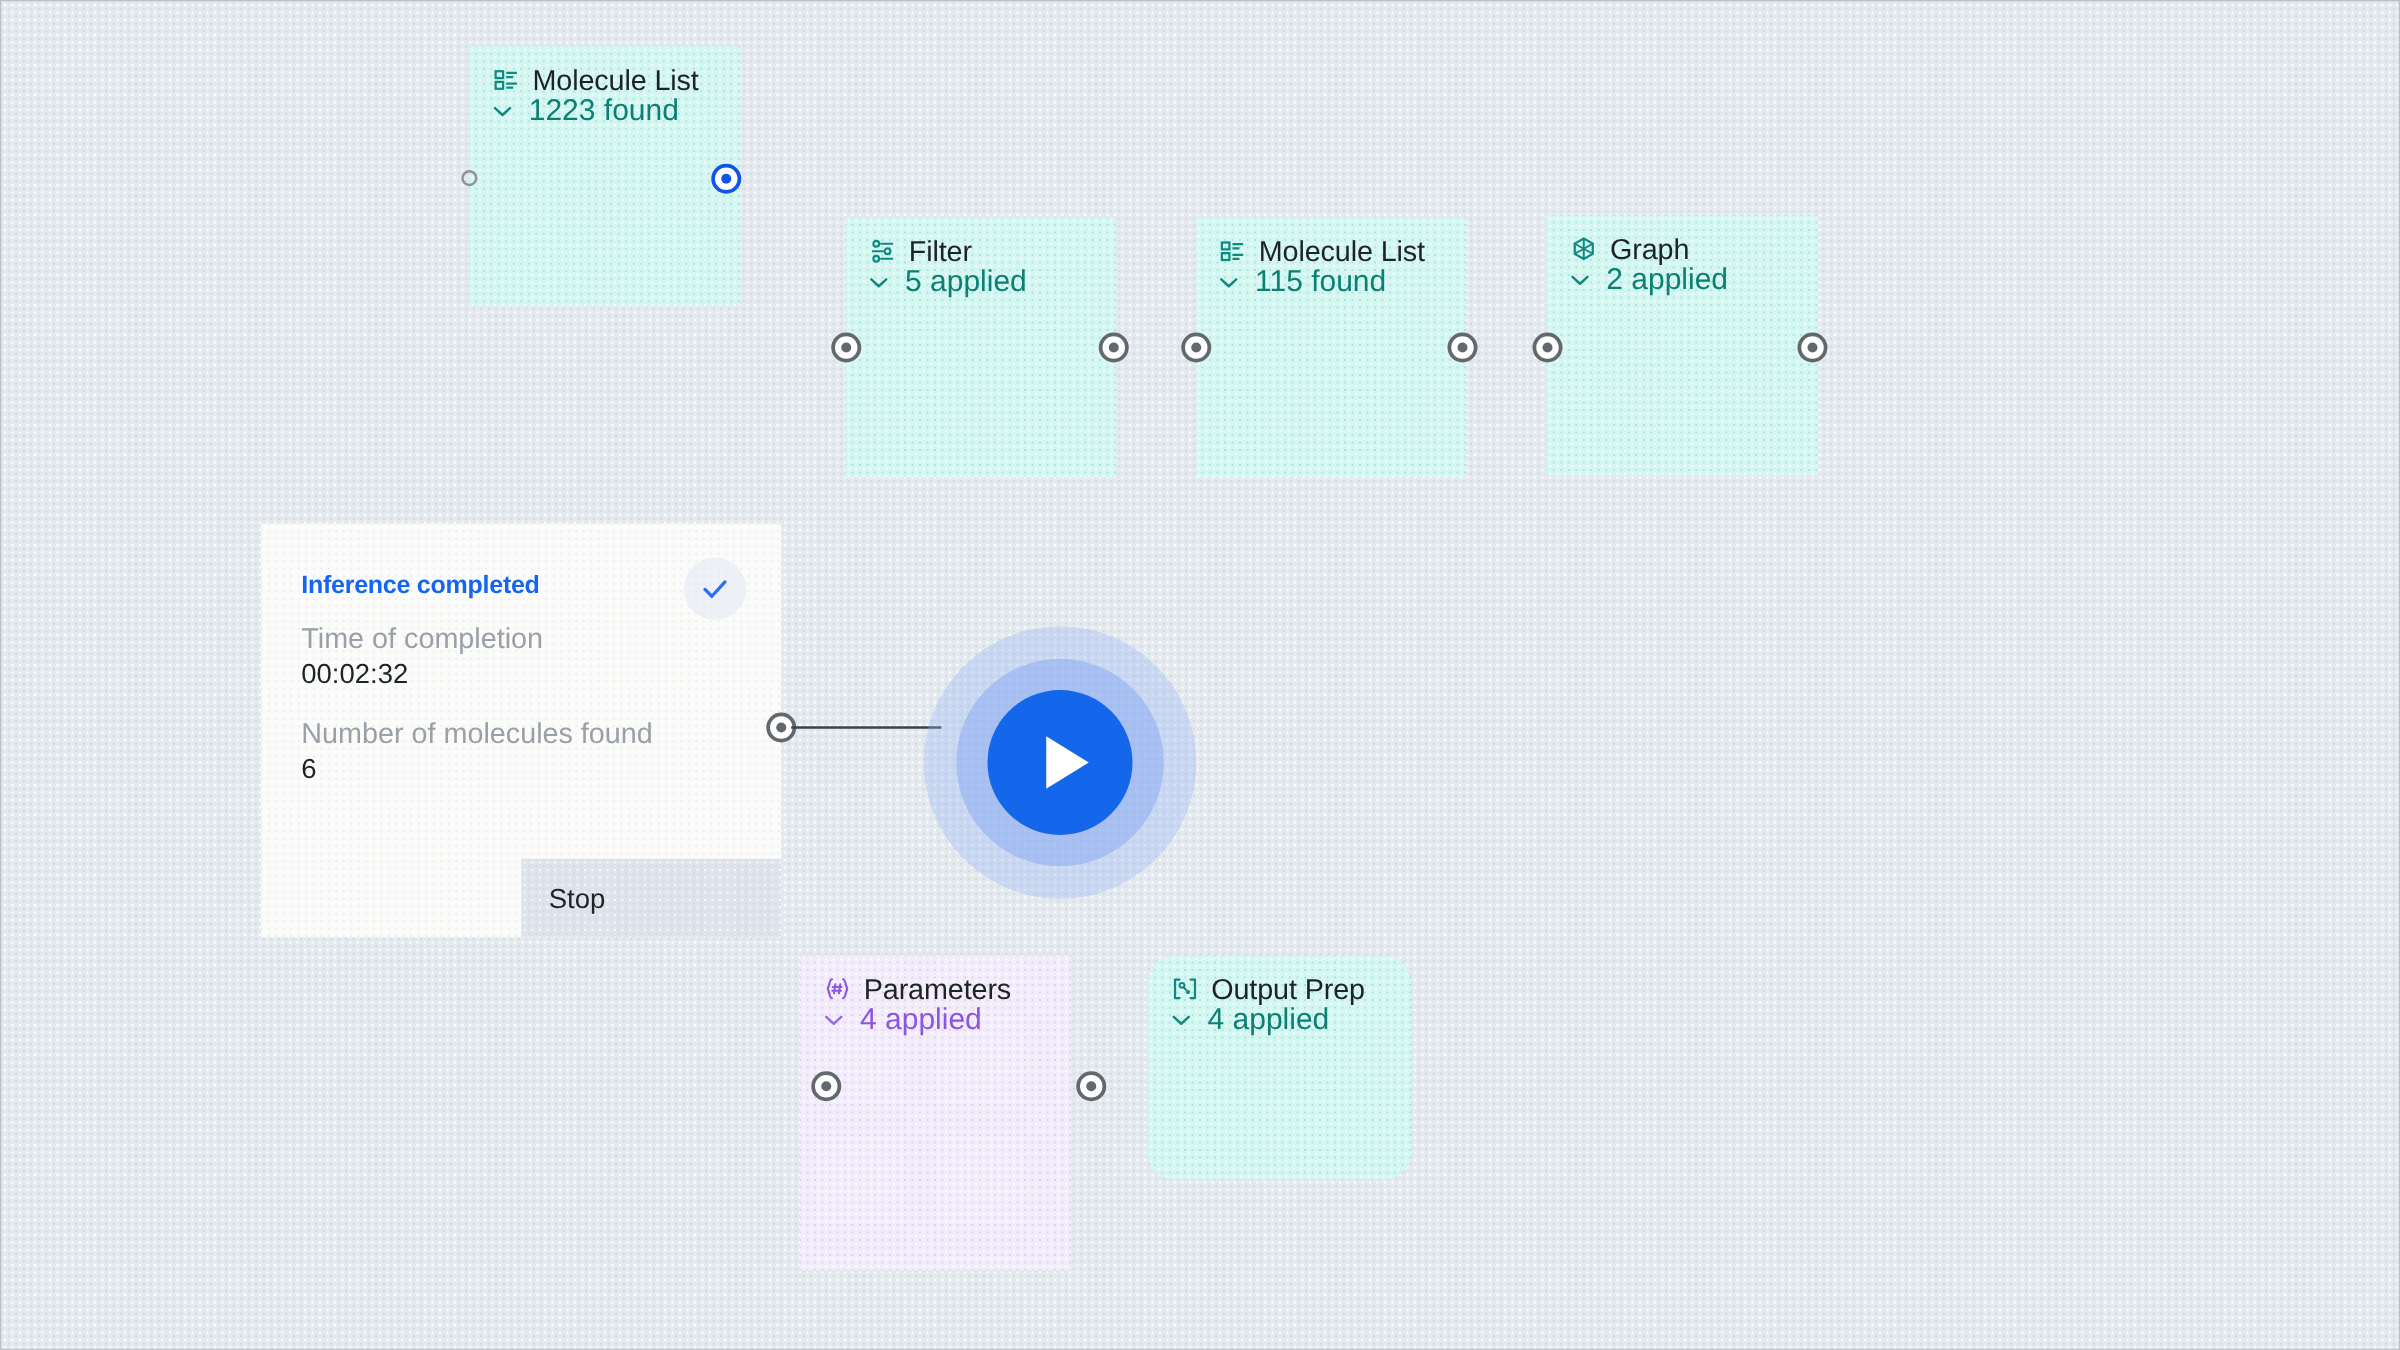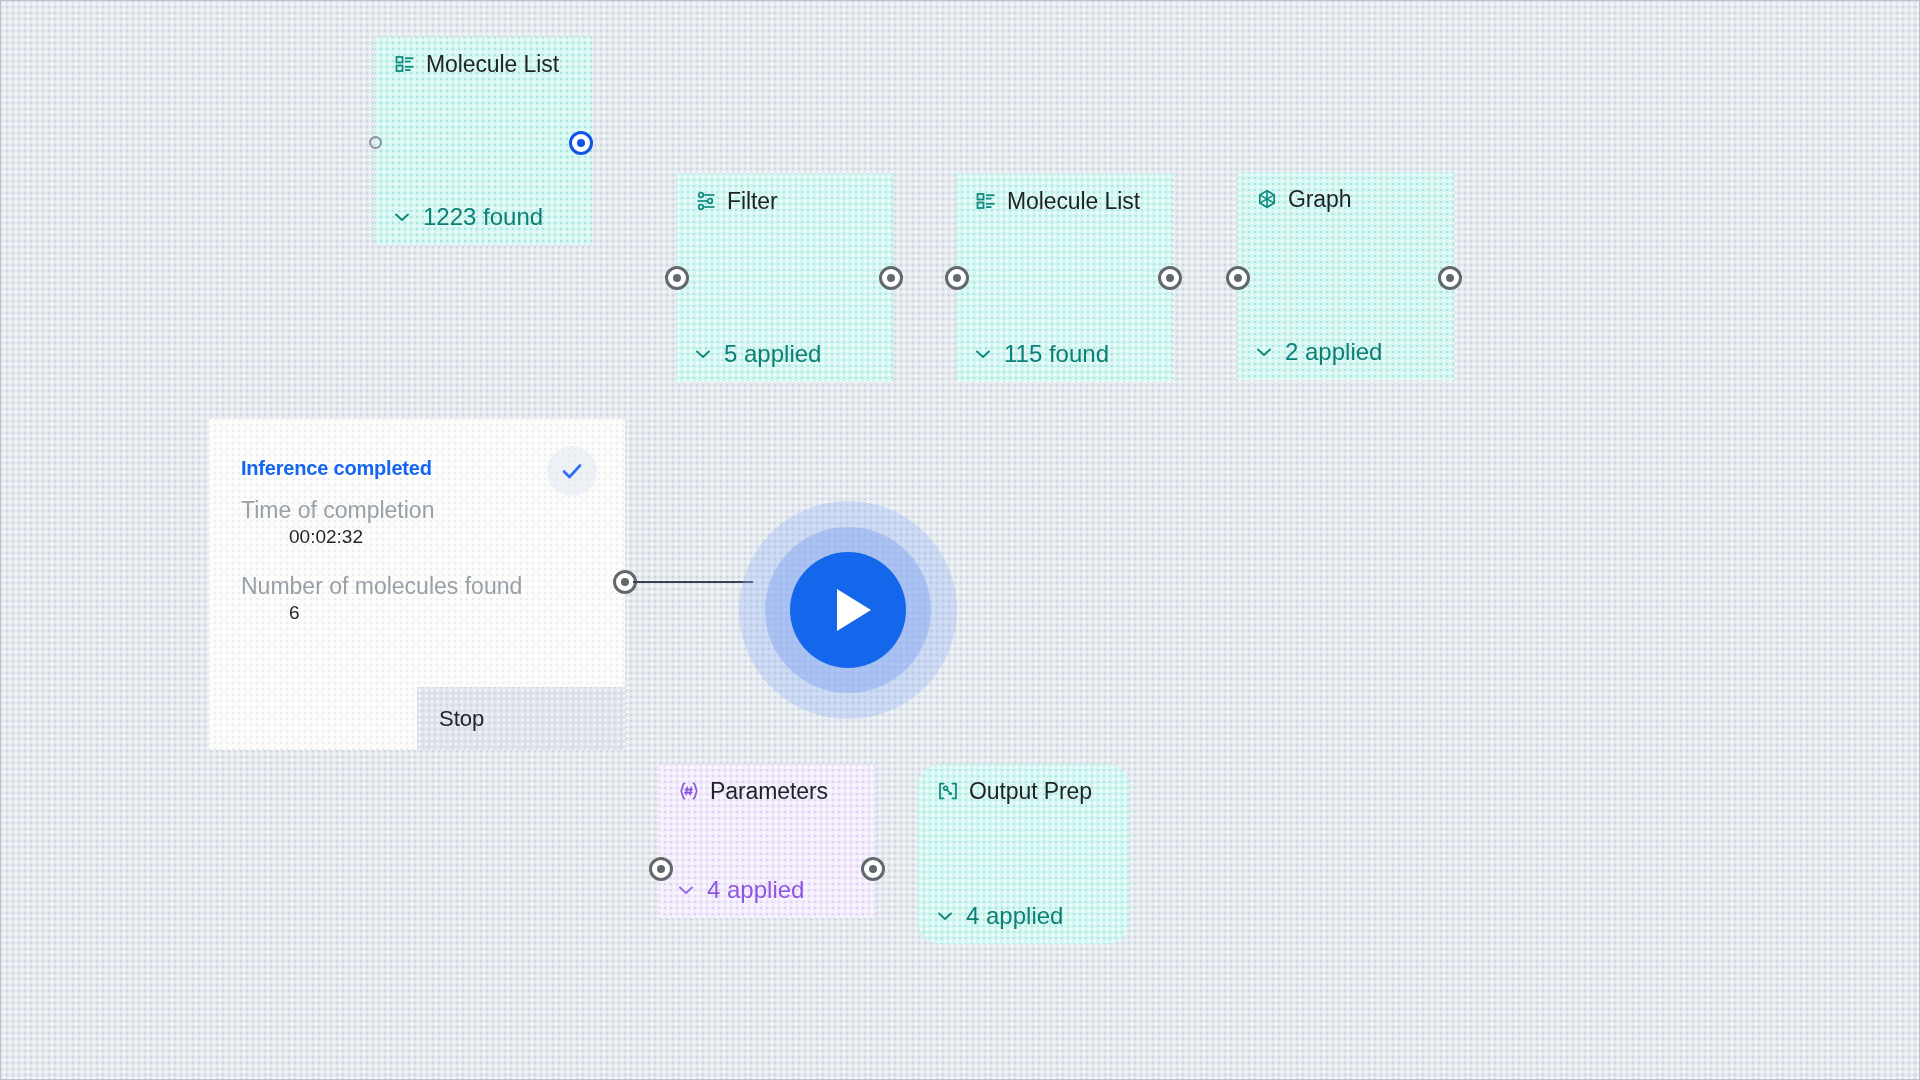--- a/index.html
+++ b/index.html
@@ -29,21 +29,21 @@
     border: 1px solid #b9c2cc;
     overflow: hidden;
   }
 
   
   .node {
     position: absolute;
     box-sizing: border-box;
     display: flex;
     flex-direction: column;
-    justify-content: space-between;
+    justify-content: flex-start;
     padding: 14px 0 16px 0;
   }
   .node.teal {
     background-color: #d4f7f1;
     background-image:
       radial-gradient(circle, rgba(255,255,255,0.85) 1.0px, transparent 1.1px),
       radial-gradient(circle, rgba(110,195,200,0.40) 0.85px, transparent 0.95px);
     background-size: 6px 6px, 6px 6px;
     background-position: 0 0, 3px 3px;
   }
@@ -142,24 +142,23 @@
     display: flex; align-items: center; justify-content: center;
   }
   .panel-label {
     position: absolute;
     font-size: 23px;
     color: #9aa0a8;
     white-space: nowrap;
   }
   .panel-value {
     position: absolute;
-    font-size: 19px;
+    font-size: 22px;
     color: #1d2327;
     white-space: nowrap;
-    margin-left: 48px;
   }
   #lbl-time  { left: 32px; top: 78px; }
   #val-time  { left: 32px; top: 107px; }
   #lbl-mols  { left: 32px; top: 154px; }
   #val-mols  { left: 32px; top: 183px; }
 
   #stop-button {
     position: absolute;
     left: 208px; top: 268px;
     width: 208px; height: 63px;
@@ -340,21 +339,21 @@
   <div id="edge-line"></div>
 
   <div id="play-button">
     <div id="play-ring-mid">
       <div id="play-core">
         <div id="play-glyph"></div>
       </div>
     </div>
   </div>
 
-  <div class="node purple" style="left:658px; top:763px; width:217px; height:154px;">
+  <div class="node purple" style="left:639px; top:763px; width:217px; height:252px;">
     <div class="node-header">
       <span class="node-icon">
         <svg width="24" height="22" viewBox="0 0 24 22">
           <path d="M7.6 3.4 C5.6 3.4 5.8 7.6 4.2 11 C5.8 14.4 5.6 18.6 7.6 18.6" fill="none" stroke="#8e55e0" stroke-width="1.7" stroke-linecap="round"></path>
           <path d="M16.4 3.4 C18.4 3.4 18.2 7.6 19.8 11 C18.2 14.4 18.4 18.6 16.4 18.6" fill="none" stroke="#8e55e0" stroke-width="1.7" stroke-linecap="round"></path>
           <line x1="10.2" y1="7.4" x2="9.2" y2="14.6" stroke="#8e55e0" stroke-width="1.6" stroke-linecap="round"></line>
           <line x1="14.2" y1="7.4" x2="13.2" y2="14.6" stroke="#8e55e0" stroke-width="1.6" stroke-linecap="round"></line>
           <line x1="8.2" y1="9.6" x2="15.2" y2="9.6" stroke="#8e55e0" stroke-width="1.6" stroke-linecap="round"></line>
           <line x1="7.8" y1="12.6" x2="14.8" y2="12.6" stroke="#8e55e0" stroke-width="1.6" stroke-linecap="round"></line>
         </svg>

